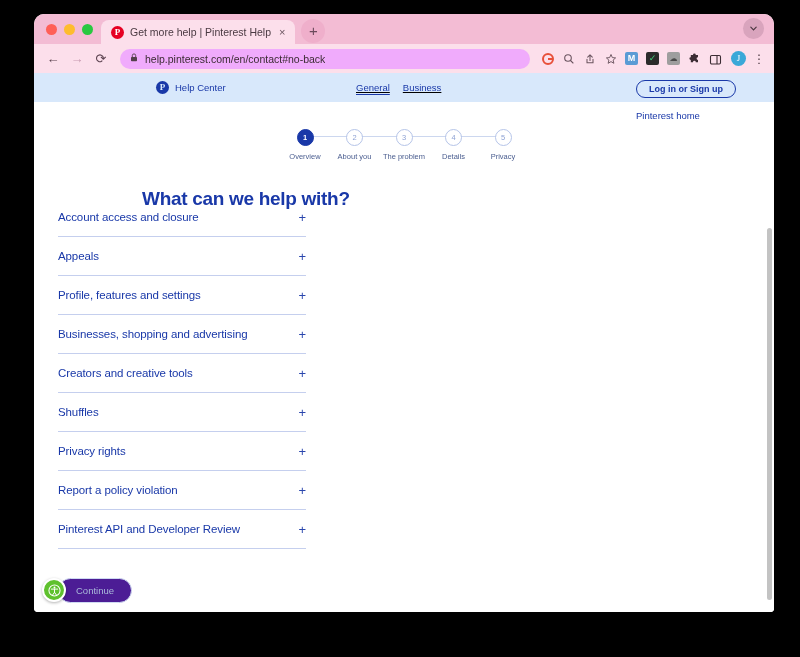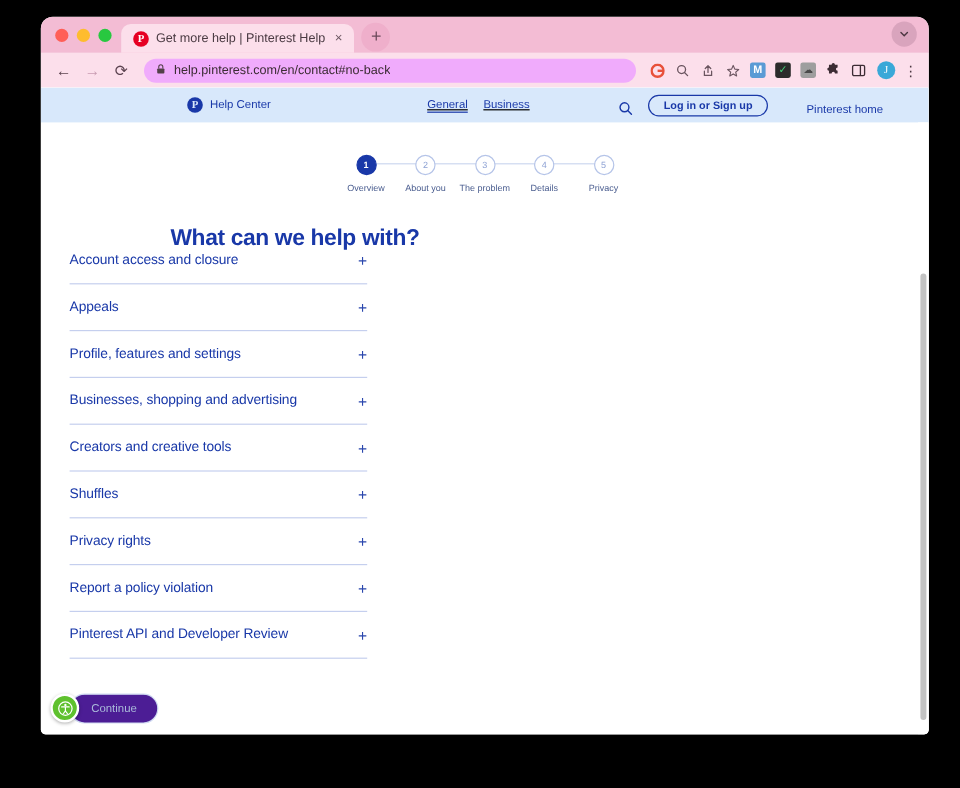--- a/index.html
+++ b/index.html
@@ -238,37 +238,37 @@
     color: #1938a8;
   }
   #header-nav .nav-link.active {
     text-decoration: underline;
     text-underline-offset: 3px;
   }
   #header-right {
     position: absolute;
     right: 38px;
     display: flex;
-    align-items: flex-end;
+    align-items: flex-start;
     gap: 12px;
+    flex-direction: column;
   }
   #login-btn {
     border: 1px solid #1938a8;
     border-radius: 11px;
     padding: 3px 12px;
     font-size: 9px;
     color: #1938a8;
     font-weight: bold;
     white-space: nowrap;
   }
   #pinterest-home-link {
     font-size: 9.5px;
     color: #1938a8;
     white-space: nowrap;
-    margin-left: 20px;
   }
 
   
   #stepper {
     margin: 27px auto 0;
     width: 246px;
     position: relative;
   }
   #step-circles {
     display: flex;

